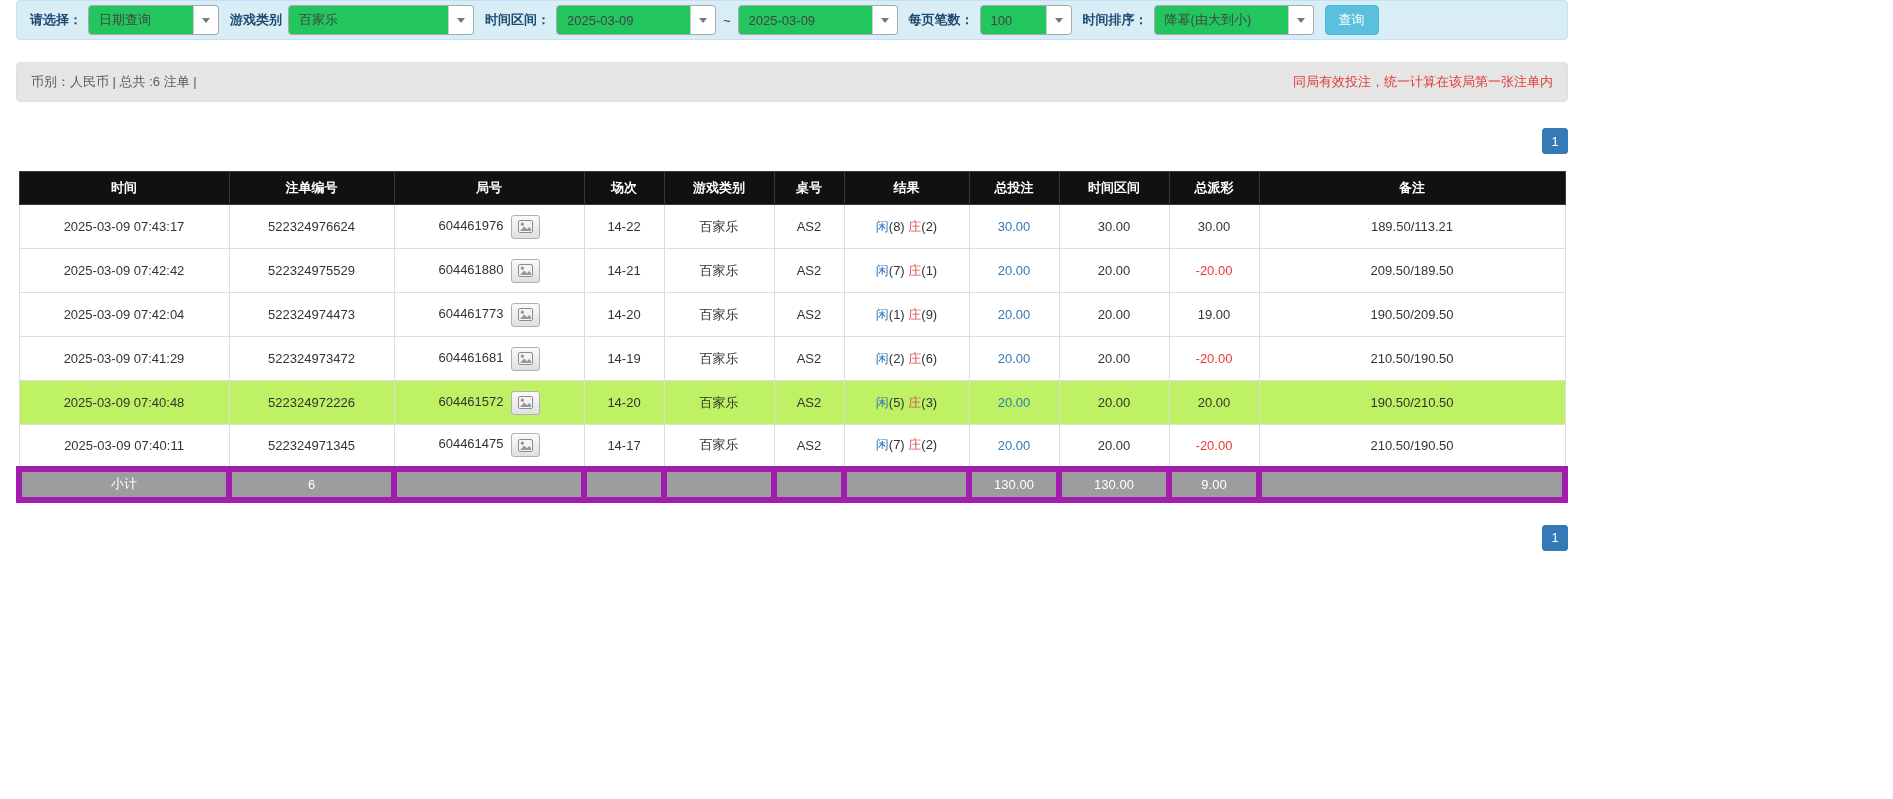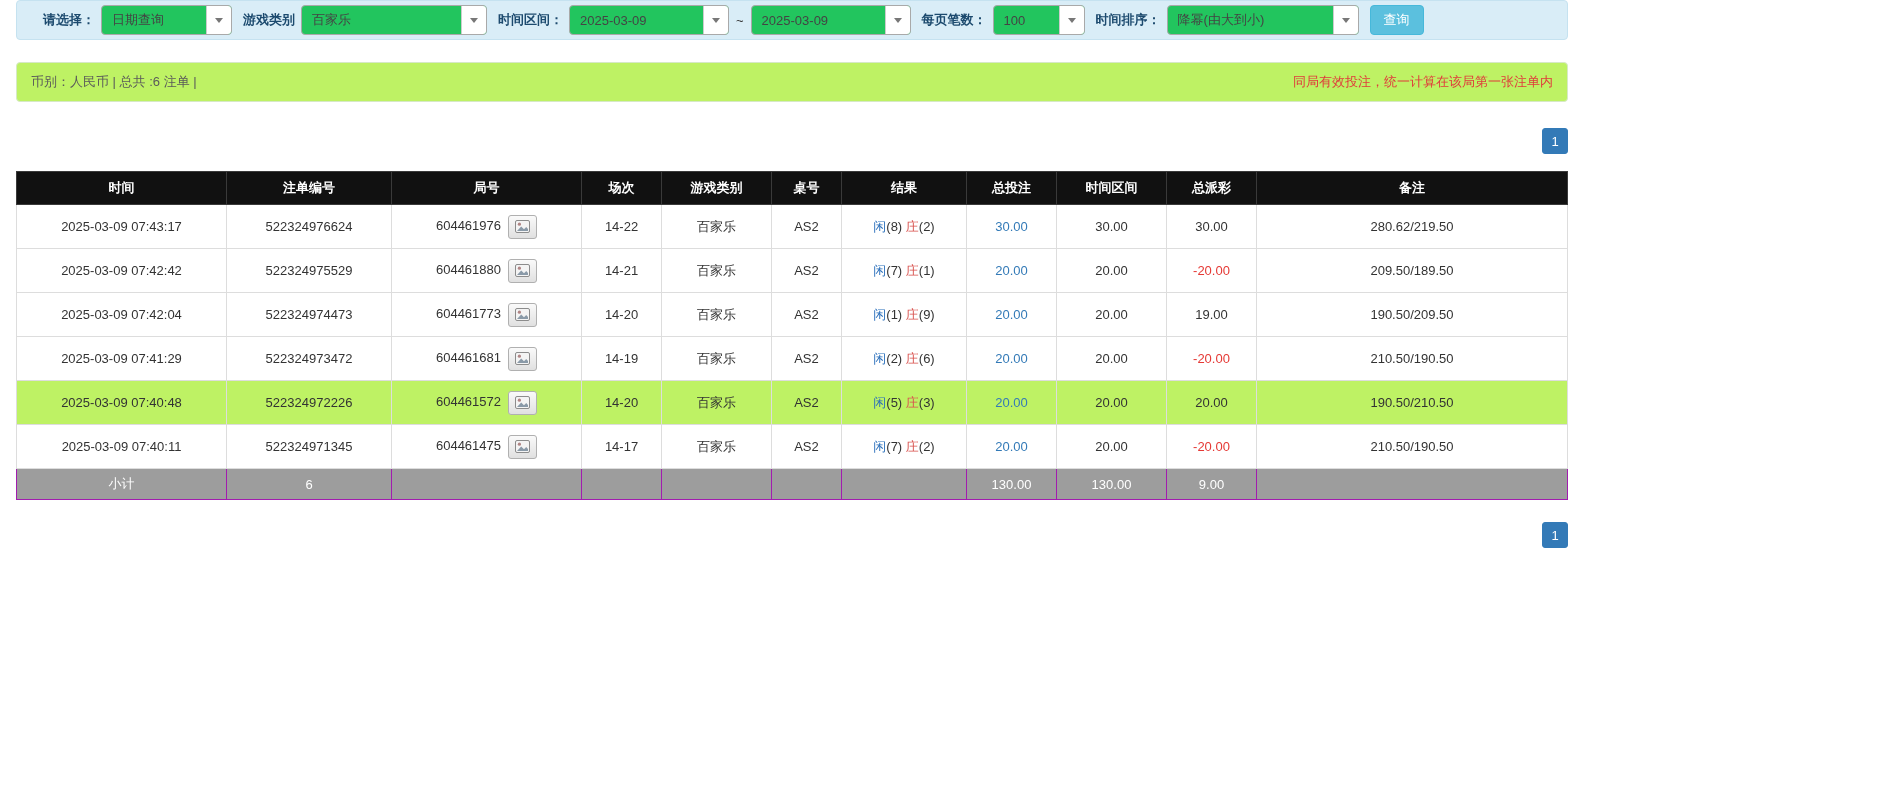--- a/index.html
+++ b/index.html
@@ -6,49 +6,49 @@
   html, body { width: 1893px; height: 799px; overflow: hidden; background: #fff; }
   body { font-family: "Liberation Sans", "DejaVu Sans", sans-serif; font-size: 13px; color: #333; }
   .wrap { width: 1552px; margin: 0 0 0 16px; }
 
   .page-header { padding: 13px 0 10px; border-bottom: 1px solid #ececec; margin-bottom: 14px; }
   .page-title { font-size: 17px; font-weight: 500; color: #222; }
 
   
   .filter-bar { background: #d9edf7; border: 1px solid #c5e2f0; border-radius: 4px; padding: 4px 9px; height: 40px; display: flex; align-items: center; }
   .f-label { font-weight: bold; color: #1c4a6e; white-space: nowrap; margin: 0 6px 0 11px; }
-  .f-label.first { margin-left: 17px; }
+  .f-label.first { margin-left: 4px; }
   .dd { background: #22c55e; border: 1px solid #a9a9a9; border-radius: 4px; height: 30px; display: flex; align-items: center; cursor: pointer; overflow: hidden; }
   .dd .val { flex: 1; padding: 0 10px; color: #444; white-space: nowrap; overflow: hidden; }
   .dd .caret-box { width: 25px; align-self: stretch; border-left: 1px solid #ccc; display: flex; align-items: center; justify-content: center; background: #fff; }
   .caret { width: 0; height: 0; border-left: 4px solid transparent; border-right: 4px solid transparent; border-top: 5px solid #777; }
   .tilde { margin: 0 7px; color: #333; }
   .btn-search { margin-left: 11px; background: #5bc0de; border: 1px solid #46b8da; color: #fff; font-size: 13px; height: 30px; padding: 0 13px; border-radius: 4px; cursor: pointer; font-family: Liberation Serif, serif; }
 
   
-  .summary-bar { margin-top: 22px; background: #bef264; border: 1px solid #d6e9c6; border-radius: 4px; padding: 10px 14px; display: flex; align-items: center; justify-content: space-between; }
+  .summary-bar { margin-top: 22px; background: #e5e5e5; border: 1px solid #d6e9c6; border-radius: 4px; padding: 10px 14px; display: flex; align-items: center; justify-content: space-between; }
   .summary-left { color: #5a5a5a; }
   .summary-right { color: #e03b3b; }
 
   
   .pager { display: flex; justify-content: flex-end; margin-top: 26px; }
   .pager.bottom { margin-top: 22px; }
   .page-btn { min-width: 26px; height: 26px; background: #337ab7; border: 1px solid #337ab7; color: #fff; display: flex; align-items: center; justify-content: center; border-radius: 3px; cursor: pointer; font-size: 13px; }
 
   
   table { width: 100%; border-collapse: collapse; margin-top: 17px; table-layout: fixed; }
   thead th { background: #111; color: #fff; font-weight: bold; font-size: 13px; padding: 7px 4px; border: 1px solid #3a3a3a; }
   tbody td { border: 1px solid #ddd; background: #fff; text-align: center; padding: 0 6px; height: 44px; overflow: hidden; white-space: nowrap; }
   tr.highlight td { background: #bef264; }
   .link { color: #337ab7; cursor: pointer; }
   .neg { color: #e53935; }
   .res-player { color: #2a6fbb; }
   .res-banker { color: #d9534f; }
   .icon-btn { display: inline-flex; align-items: center; justify-content: center; width: 29px; height: 24px; margin-left: 7px; background: linear-gradient(#fafafa, #e0e0e0); border: 1px solid #b0b0b0; border-radius: 3px; vertical-align: middle; cursor: pointer; }
-  tr.total-row td { background: #9d9d9d; color: #fff; border: 1px solid #a21caf; height: 31px; }
+  tr.total-row td { background: #9d9d9d; color: #fff; border: 6px solid #a21caf; height: 31px; }
 </style>
 </head>
 <body>
 
 <div class="wrap">
 
 
   <div class="filter-bar">
     <span class="f-label first">请选择：</span>
     <div class="dd" style="width:131px">
@@ -83,21 +83,21 @@
 
     <span class="f-label">每页笔数：</span>
     <div class="dd" style="width:92px">
       <span class="val">100</span>
       <span class="caret-box">
           <span class="caret"></span>
         </span>
     </div>
 
     <span class="f-label">时间排序：</span>
-    <div class="dd" style="width:192px">
+    <div class="dd" style="width:160px">
       <span class="val">降幂(由大到小)</span>
       <span class="caret-box">
           <span class="caret"></span>
         </span>
     </div>
 
     <button class="btn-search">查询</button>
   </div>
 
   <div class="summary-bar">
@@ -154,21 +154,21 @@
     <td>14-22</td>
     <td>百家乐</td>
     <td>AS2</td>
     <td>
       <span class="res-player">闲</span><span>(8)</span>
       <span class="res-banker">庄</span><span>(2)</span>
     </td>
     <td class="link">30.00</td>
     <td>30.00</td>
     <td>30.00</td>
-    <td>280.62/219.50</td>
+    <td>189.50/113.21</td>
   </tr>
         <tr>
     <td>2025-03-09 07:42:42</td>
     <td>522324975529</td>
     <td>
       <span>604461880</span><span class="icon-btn">
               <svg width="15" height="13" viewBox="0 0 15 13">
                 <rect x="0.5" y="0.5" width="14" height="12" rx="1.5" fill="#f4f4f4" stroke="#8c8c8c"></rect>
                 <circle cx="4.4" cy="4.2" r="1.6" fill="#b08585"></circle>
                 <path d="M2 11 L6.2 6.5 L9 9.2 L11.2 7 L13 9 L13 11 Z" fill="#8a9aa8"></path>

